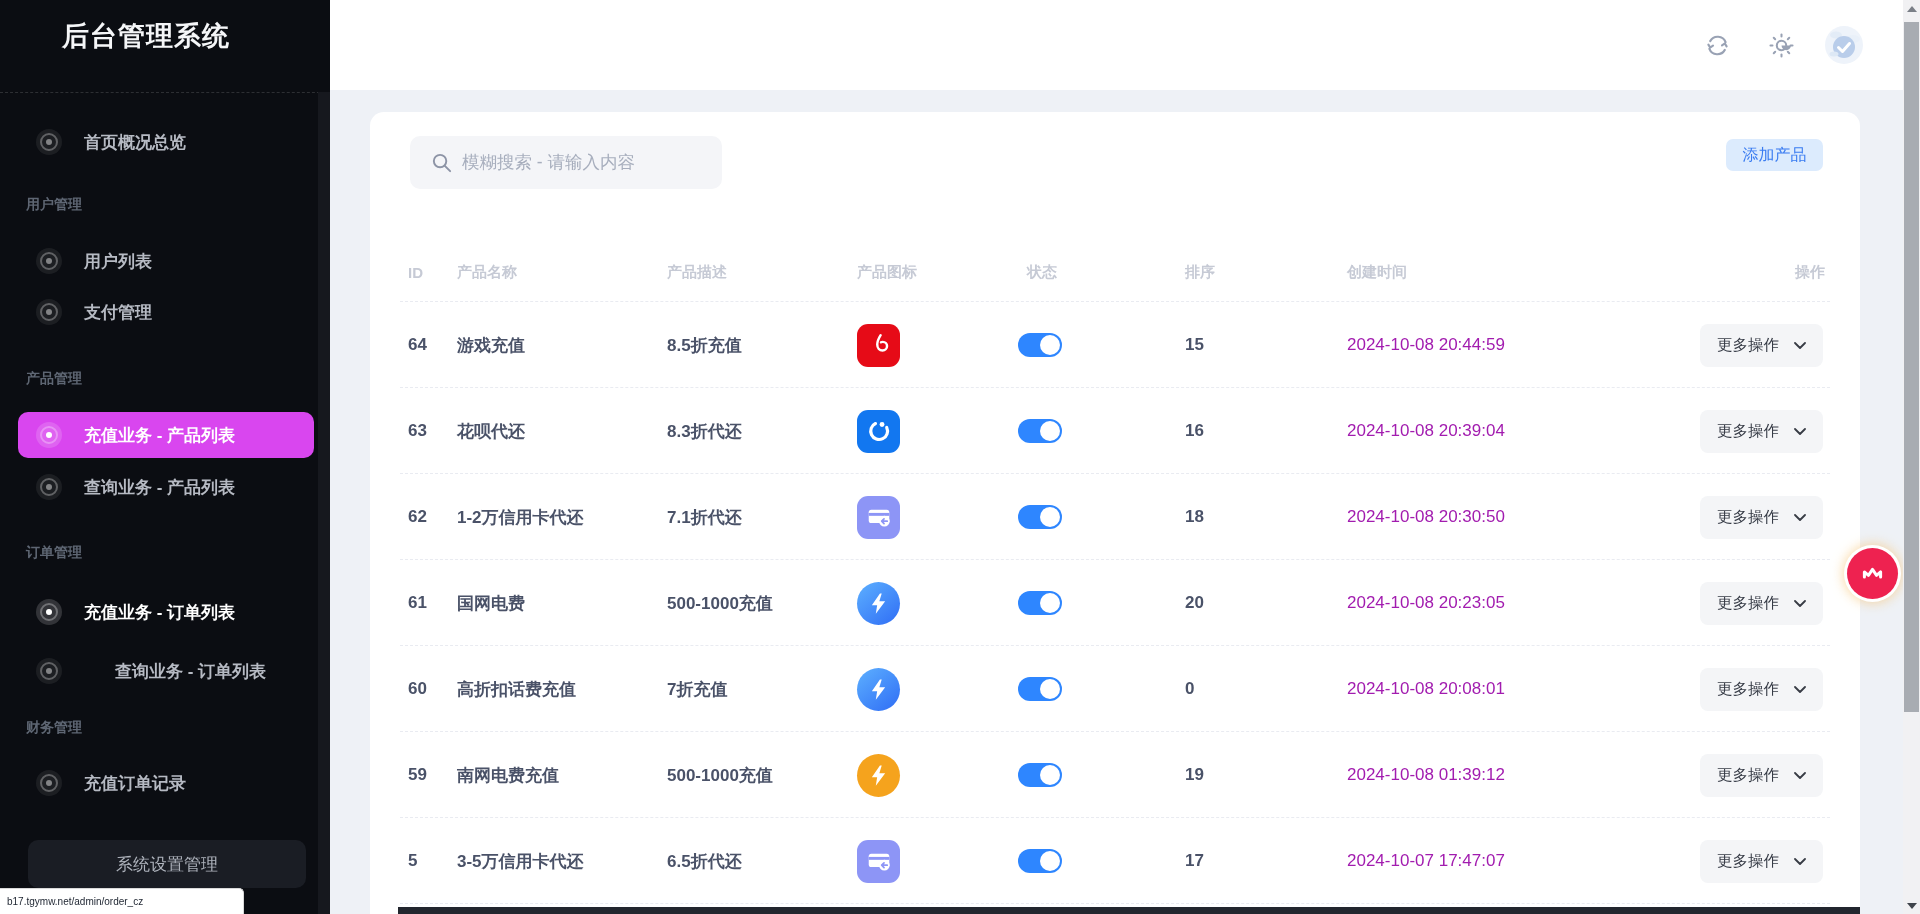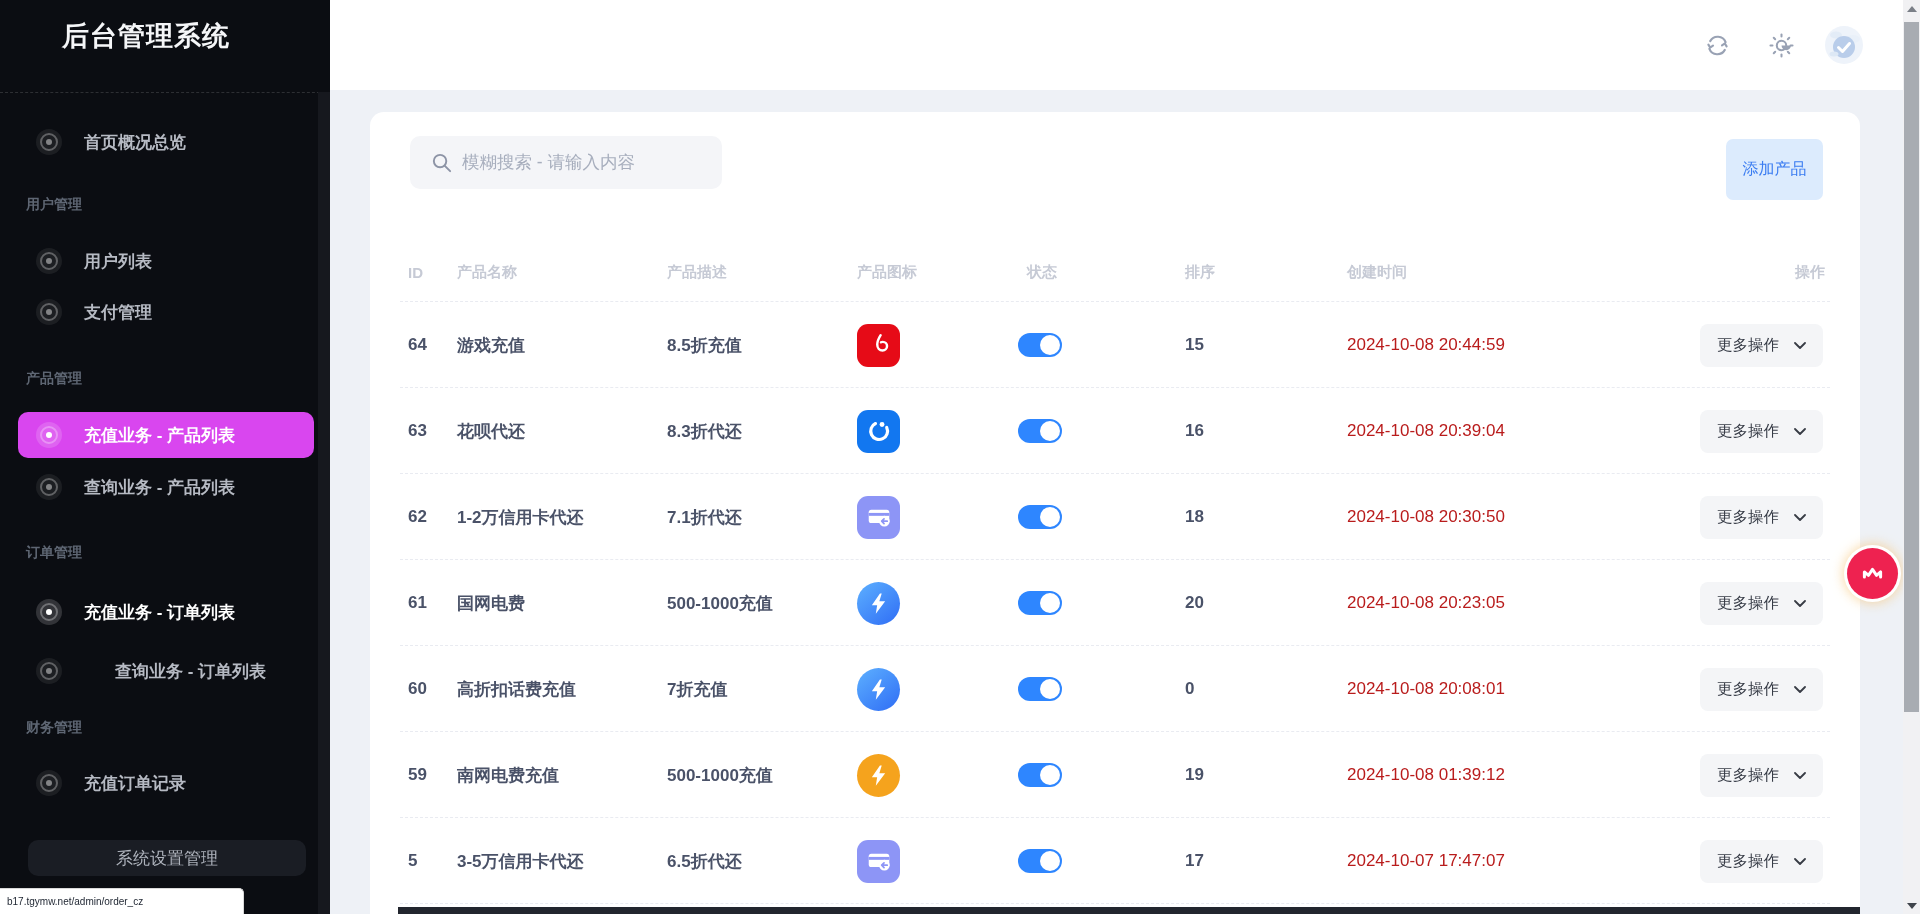--- a/index.html
+++ b/index.html
@@ -15,51 +15,51 @@
   .menu-item { position:absolute; left:18px; width:296px; height:46px; display:flex; align-items:center; border-radius:10px; cursor:pointer; }
   .menu-item .mi-label { margin-left:22px; font-size:17px; font-weight:700; color:#b6bac3; }
   .menu-item.active { background:#d946ef; }
   .menu-item.active .mi-label, .menu-item.hl .mi-label { color:#ffffff; }
   .disc-icon { width:26px; height:26px; margin-left:18px; border-radius:50%; background:rgba(255,255,255,0.07); position:relative; flex:none; }
   .disc-icon::before { content:""; position:absolute; left:4px; top:4px; right:4px; bottom:4px; border:2px solid rgba(255,255,255,0.30); border-radius:50%; }
   .disc-icon::after { content:""; position:absolute; left:10px; top:10px; width:6px; height:6px; border-radius:50%; background:rgba(255,255,255,0.45); }
   .menu-item.active .disc-icon, .menu-item.hl .disc-icon { background:rgba(255,255,255,0.16); }
   .menu-item.active .disc-icon::after, .menu-item.hl .disc-icon::after { background:#ffffff; }
   .menu-section { position:absolute; left:26px; font-size:14px; color:#5e6673; font-weight:600; }
-  .settings-btn { position:absolute; left:28px; top:840px; width:278px; height:36px; background:#1a1d24; border-radius:10px; color:#aeb3bc; font-size:17px; display:flex; align-items:center; justify-content:center; cursor:pointer; }
+  .settings-btn { position:absolute; left:28px; top:840px; width:278px; height:48px; background:#1a1d24; border-radius:10px; color:#aeb3bc; font-size:17px; display:flex; align-items:center; justify-content:center; cursor:pointer; }
   .status-tip { position:absolute; left:0; bottom:0; width:244px; height:26px; background:#ffffff; border-top-right-radius:5px; border:1px solid #d9d9d9; border-left:none; border-bottom:none; color:#1d2430; font-size:10px; display:flex; align-items:center; padding-left:7px; z-index:50; white-space:nowrap; }
 
   
   .topbar { position:absolute; left:330px; top:0; width:1573px; height:90px; background:#ffffff; z-index:2; }
   .topbar-icons { position:absolute; right:40px; top:0; height:90px; display:flex; align-items:center; }
   .tb-icon { width:28px; height:28px; margin-left:36px; cursor:pointer; display:flex; align-items:center; justify-content:center; }
   .avatar { width:38px; height:38px; margin-left:30px; border-radius:50%; background:#eef3fa; position:relative; cursor:pointer; overflow:hidden; }
 
   
   .main-bg { position:absolute; left:330px; top:90px; width:1573px; height:824px; background:#eef1f6; }
   .card { position:absolute; left:370px; top:112px; width:1490px; height:802px; background:#ffffff; border-radius:14px 14px 0 0; z-index:3; }
 
   .search-box { position:absolute; left:40px; top:24px; width:312px; height:53px; background:#f4f5f8; border-radius:10px; }
   .search-box .mag { position:absolute; left:20px; top:15px; }
   .search-input { position:absolute; left:52px; top:0; width:250px; height:53px; border:none; outline:none; background:transparent; font-size:17.5px; color:#3c4354; font-family:inherit; }
   .search-input::placeholder { color:#a7aebd; }
-  .add-btn { position:absolute; right:37px; top:27px; width:97px; height:61px; background:#dcebfd; border:none; border-radius:7px; color:#3a7cf1; font-size:16px; font-family:inherit; cursor:pointer; }
+  .add-btn { position:absolute; right:37px; top:27px; width:97px; height:32px; background:#dcebfd; border:none; border-radius:7px; color:#3a7cf1; font-size:16px; font-family:inherit; cursor:pointer; }
 
   .thead { position:absolute; left:30px; right:30px; top:130px; height:60px; border-bottom:1px dashed #e9ebf1; }
   .th { position:absolute; top:0; height:60px; display:flex; align-items:center; font-size:15px; font-weight:700; color:#c6cad5; }
   .tbody { position:absolute; left:30px; right:30px; top:190px; }
   .trow { position:relative; height:86px; border-bottom:1px dashed #e9ebf1; }
   .td { position:absolute; top:0; height:86px; display:flex; align-items:center; font-size:17px; color:#4a5268; font-weight:600; }
   .c-id    { left:8px; }
   .c-name  { left:57px; }
   .c-desc  { left:267px; }
   .c-icon  { left:457px; }
   .c-stat  { left:618px; }
   .c-sort  { left:785px; }
-  .c-time  { left:947px; font-weight:500; color:#b91c1c; }
+  .c-time  { left:947px; font-weight:500; color:#a21caf; }
   .c-act   { right:7px; }
   .h-id   { left:8px; }  .h-name { left:57px; } .h-desc { left:267px; } .h-icon { left:457px; }
   .h-stat { left:627px; } .h-sort { left:785px; } .h-time { left:947px; } .h-act { right:5px; }
 
   .prod-icon { width:43px; height:43px; display:flex; align-items:center; justify-content:center; }
   .prod-icon.rounded-square { border-radius:11px; }
   .prod-icon.circle { border-radius:50%; }
 
   .toggle { width:44px; height:24px; border-radius:12px; background:#2e86ff; position:relative; cursor:pointer; }
   .toggle::after { content:""; position:absolute; right:2px; top:2px; width:20px; height:20px; border-radius:50%; background:#ffffff; }

